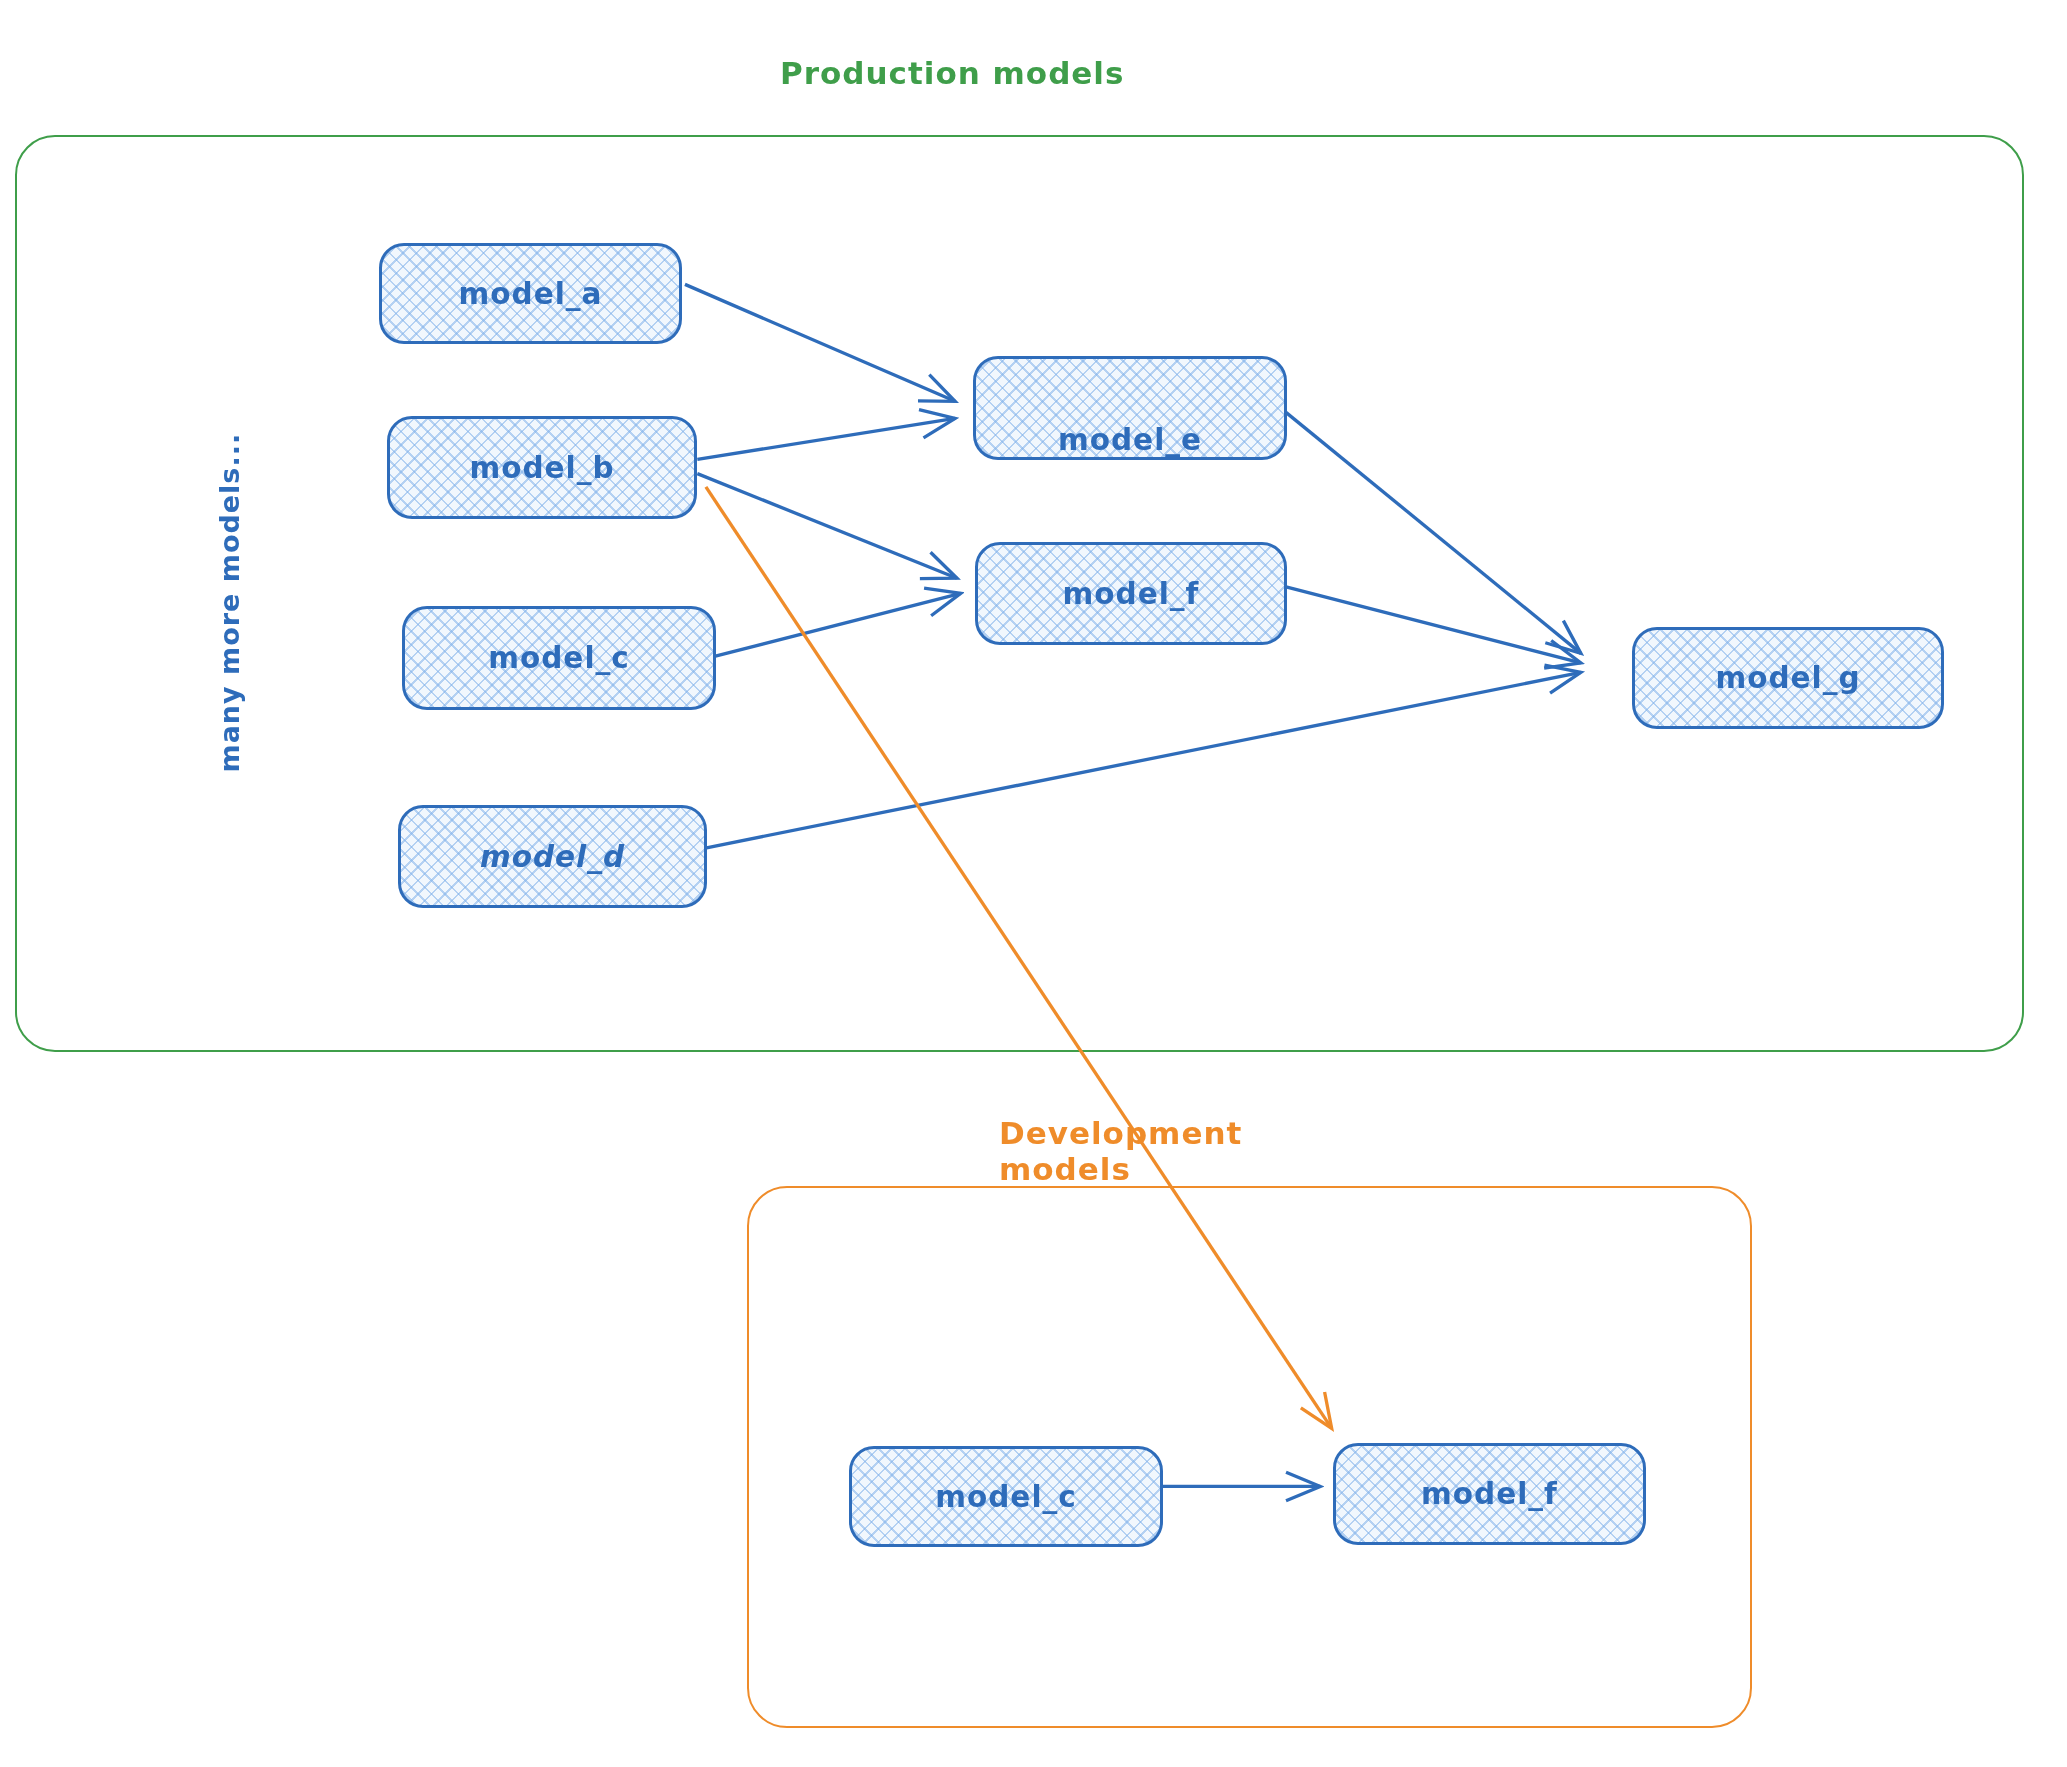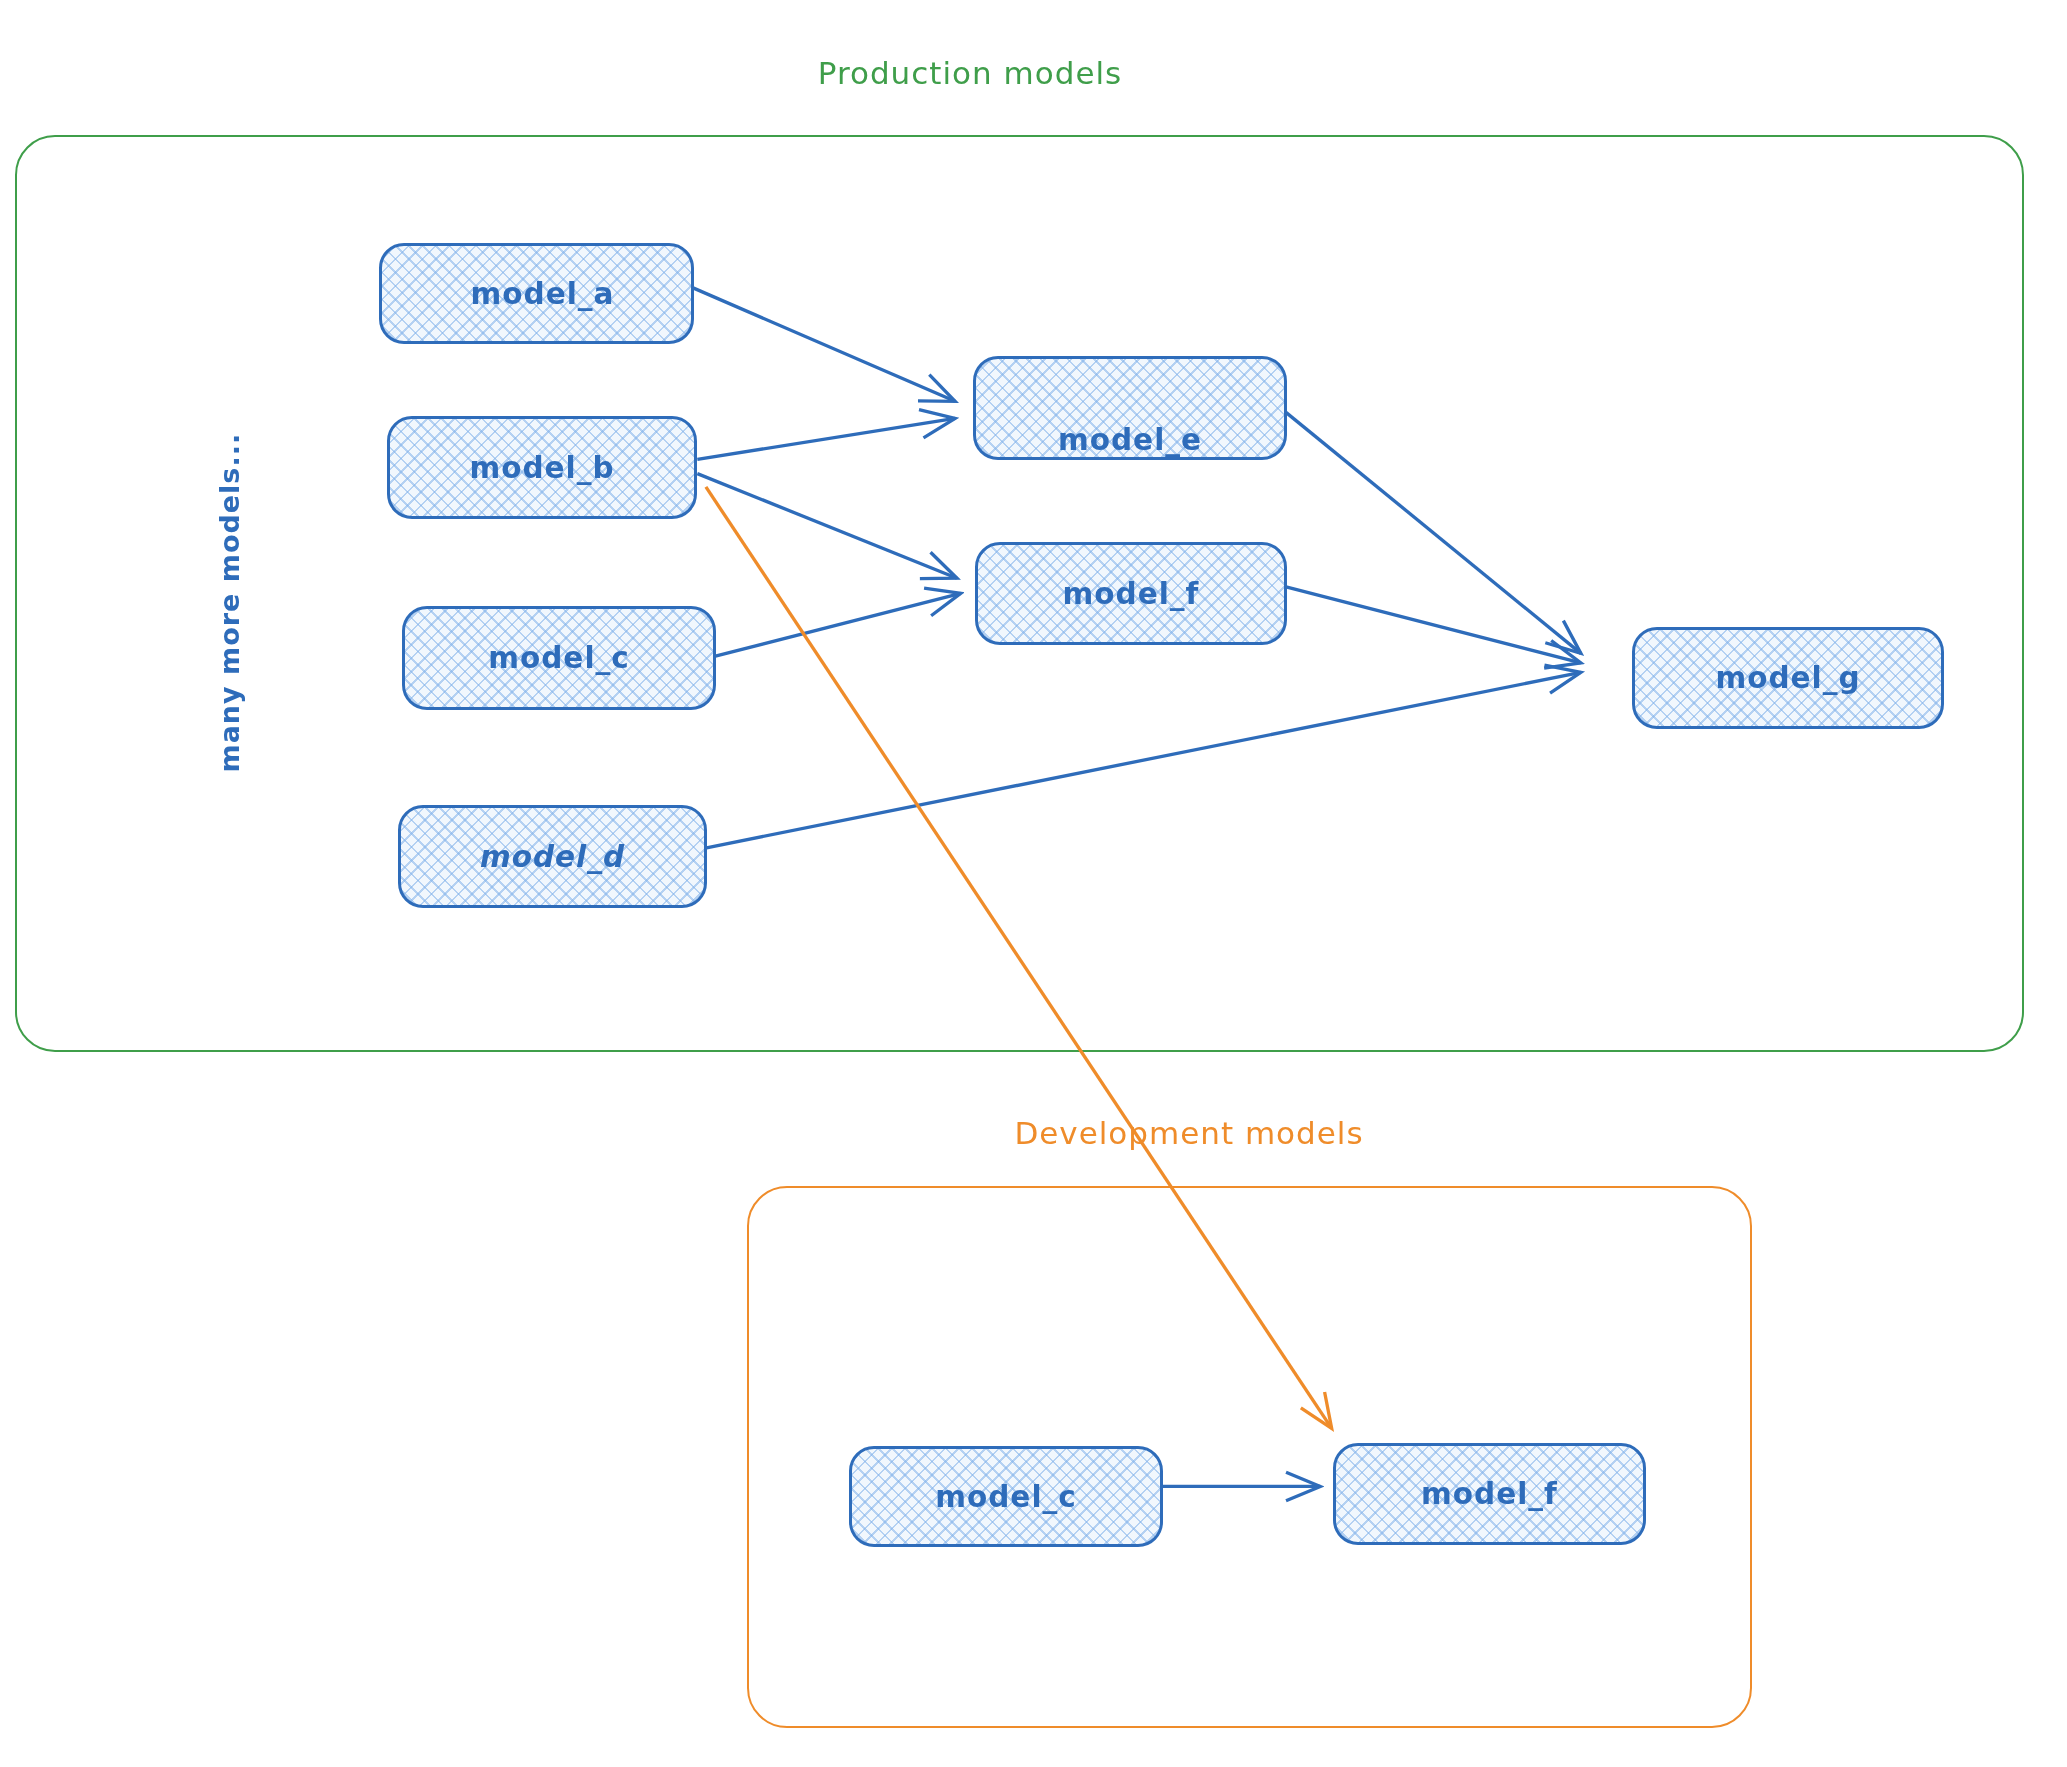--- a/index.html
+++ b/index.html
@@ -5,24 +5,23 @@
   html,body{margin:0;padding:0;background:#ffffff;}
   .canvas{
     position:relative;
     width:2068px;height:1767px;
     background:#ffffff;
     font-family:"DejaVu Sans", sans-serif;
     overflow:hidden;
   }
   .group-title{
     position:absolute;
-    text-align:center;
     font-size:31px;
     letter-spacing:1px;
-    font-weight:400;
+    font-weight:700;
   }
   .production-title{left:780px;top:55px;width:380px;color:#3f9e4a;}
   .development-title{left:999px;top:1115px;width:380px;color:#ef8c2a;}
   .container-box{
     position:absolute;
     background:transparent;
     border-radius:40px;
   }
   .production-box{
     left:15px;top:135px;width:2005px;height:913px;
@@ -50,21 +49,21 @@
     background-color:#f1f7fd;
     background-image:
       repeating-linear-gradient(45deg, rgba(130,178,234,0.55) 0 1.9px, transparent 1.9px 9.5px),
       repeating-linear-gradient(-45deg, rgba(130,178,234,0.55) 0 1.9px, transparent 1.9px 9.5px);
     display:flex;align-items:center;justify-content:center;
     color:#2e6cba;
     font-size:29.5px;
     font-weight:600;
     letter-spacing:1px;
   }
-  .n-a{left:379px;top:243px;width:297px;height:95px;padding-left:12px;}
+  .n-a{left:379px;top:243px;width:297px;height:95px;}
   .n-b{left:387px;top:416px;width:304px;height:97px;}
   .n-c{left:402px;top:606px;width:308px;height:98px;}
   .n-d{left:398px;top:805px;width:303px;height:97px;font-style:italic;}
   .n-e{left:973px;top:356px;width:308px;height:98px;align-items:flex-end;}
   .n-f{left:975px;top:542px;width:306px;height:97px;}
   .n-g{left:1596px;top:627px;width:306px;height:96px;margin-left:36px;}
   .n-dev-c{left:849px;top:1446px;width:308px;height:95px;}
   .n-dev-f{left:1333px;top:1443px;width:307px;height:96px;}
   .edges{
     position:absolute;left:0;top:0;width:2068px;height:1767px;

